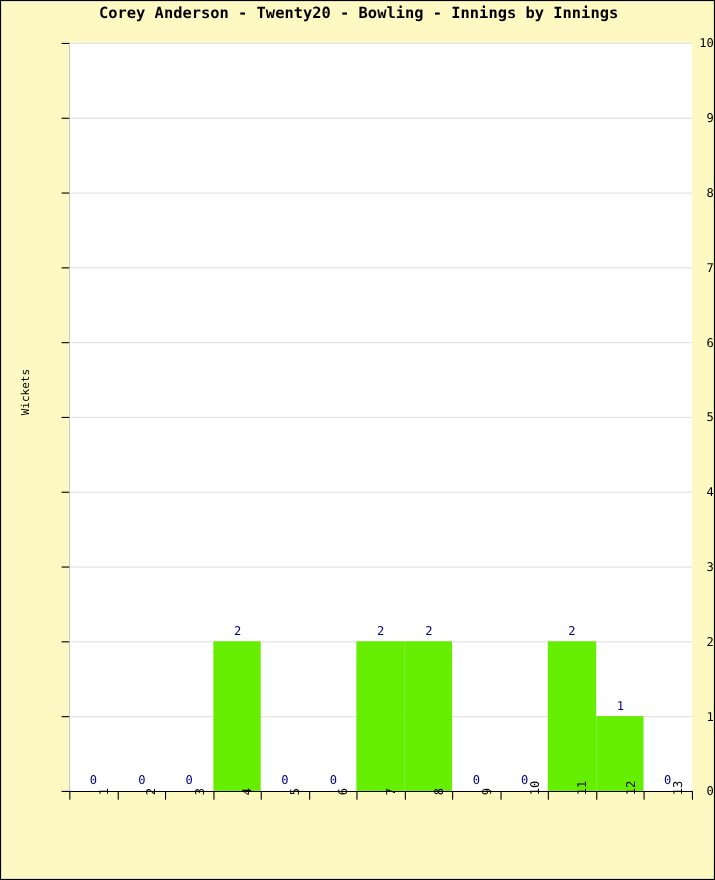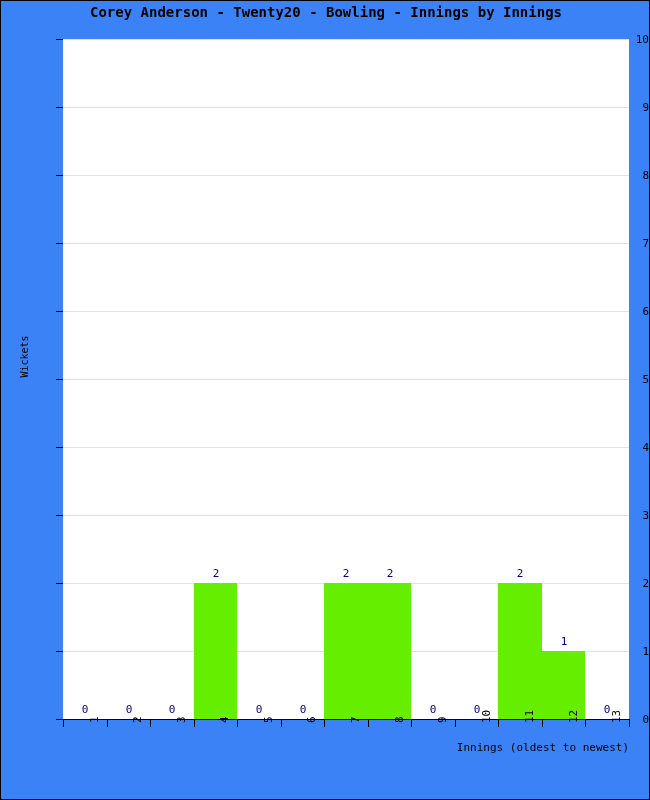--- a/index.html
+++ b/index.html
@@ -7,21 +7,21 @@
     padding: 0;
     background: #ffffff;
   }
   body {
     font-family: "DejaVu Sans Mono", monospace;
   }
   #page {
     position: relative;
     width: 650px;
     height: 800px;
-    background: #3b82f6;
+    background: #fef9c3;
     border: 1px solid #000000;
     box-sizing: border-box;
     overflow: hidden;
   }
 
   
   #chart-title {
     position: absolute;
     left: 0;
     top: 3px;
@@ -255,16 +255,15 @@
       <div class="xtick-label" style="left: 393px;">8</div>
       <div class="xtick-label" style="left: 436px;">9</div>
       <div class="xtick-label" style="left: 480px;">10</div>
       <div class="xtick-label" style="left: 523px;">11</div>
       <div class="xtick-label" style="left: 567px;">12</div>
       <div class="xtick-label" style="left: 610px;">13</div>
     </div>
 
   <div id="ylabel">Wickets</div>
 
-  <div id="xlabel">Innings (oldest to newest)</div>
 
 
 </div>
 
 </body></html>

